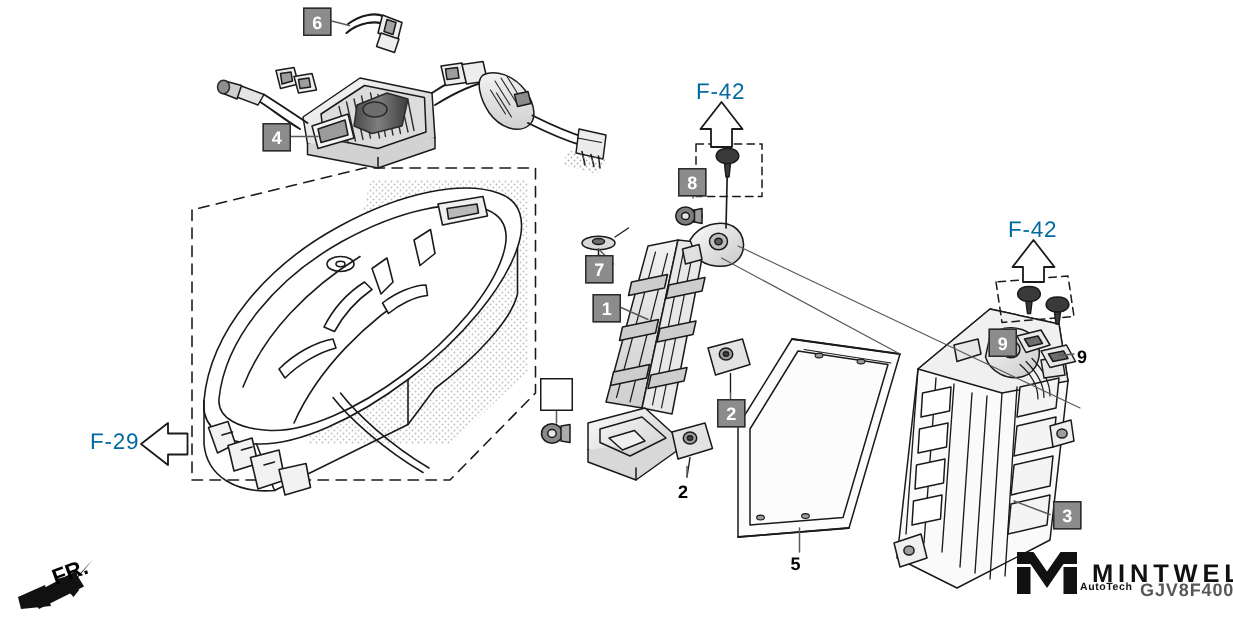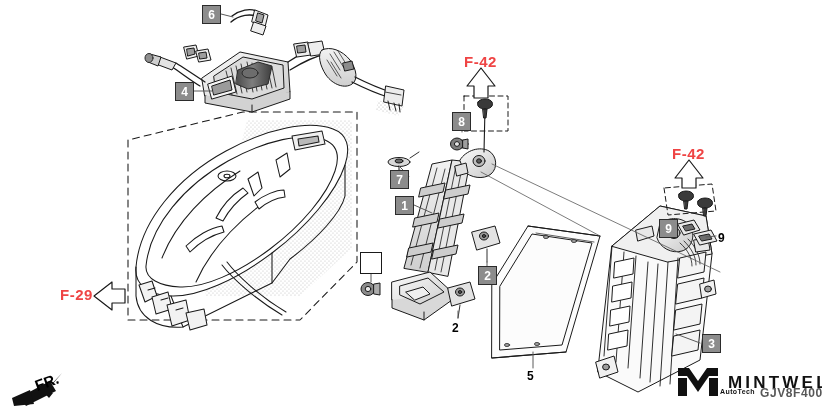--- a/index.html
+++ b/index.html
@@ -14,21 +14,21 @@
        color:#ffffff;font-size:12px;font-weight:bold;
        display:flex;align-items:center;justify-content:center;
        line-height:1;letter-spacing:0;}
   
   .num{position:absolute;font-size:12px;font-weight:bold;color:#000;
        line-height:1;}
   
   .emptybox{position:absolute;width:22px;height:22px;background:#fff;
        border:1px solid #1a1a1a;box-sizing:border-box;}
   
-  .secref{position:absolute;font-size:15px;font-weight:bold;color:#ef4444;
+  .secref{position:absolute;font-size:15px;font-weight:normal;color:#0369a1;
        letter-spacing:0.5px;line-height:1;}
   .frtxt{position:absolute;font-size:15px;font-weight:bold;color:#000;
        line-height:1;transform:rotate(-20deg);transform-origin:left bottom;}
 
   
   #brand{position:absolute;left:676px;top:366px;
          display:flex;align-items:center;gap:8px;}
   #brand .bwordmark{font-size:17px;font-weight:bold;letter-spacing:3.2px;
          color:#111;line-height:1;}
   #brand .bsub{position:absolute;left:44px;top:22px;font-size:7px;

